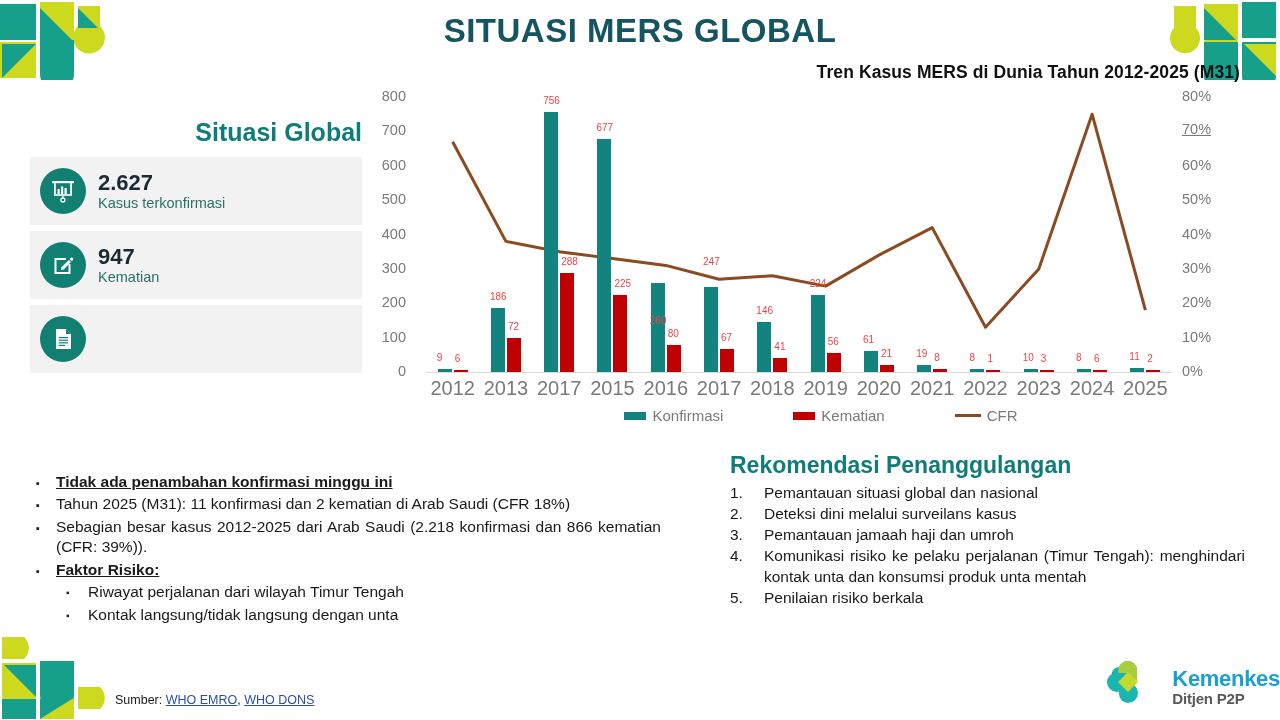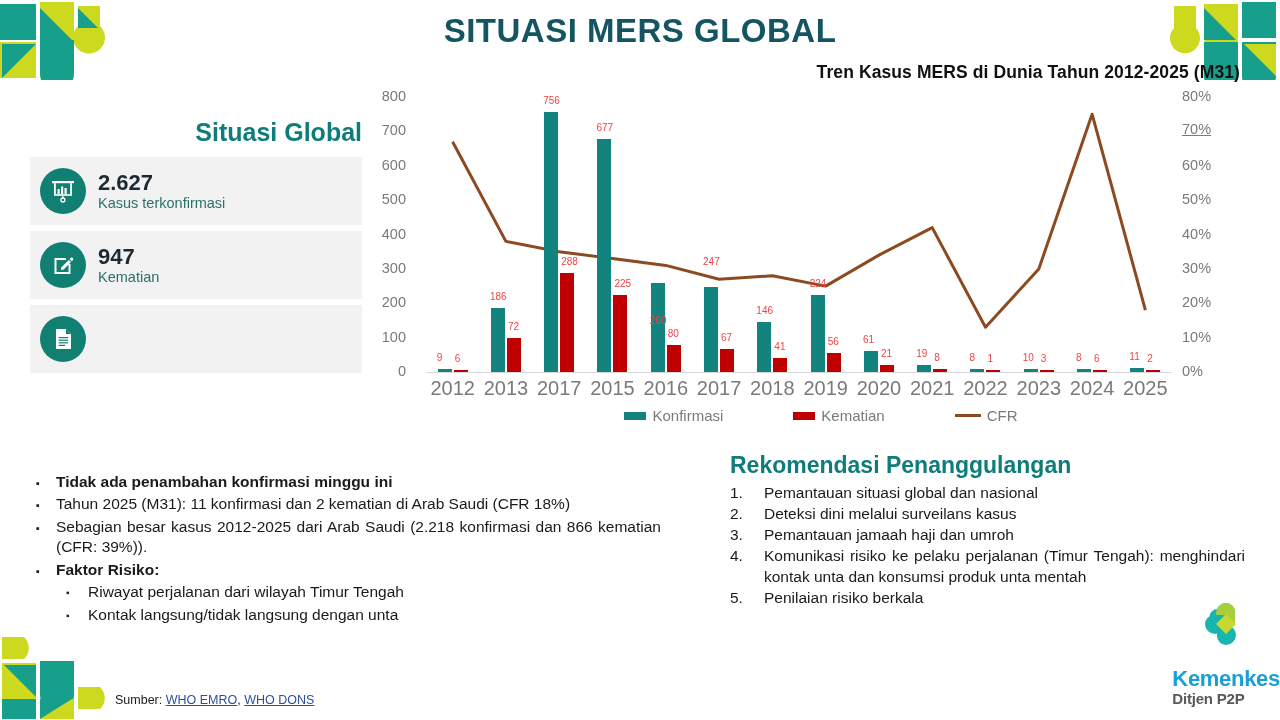--- a/index.html
+++ b/index.html
@@ -71,35 +71,35 @@
   }
   .lg{display:flex;align-items:center;gap:6px;padding-left:44px;}
   .lg .swatch{width:22px;height:8px;display:inline-block;}
   .lg .swatch.line{height:3px;width:26px;}
 
   
   #notes{position:absolute;left:36px;top:472px;width:625px;font-size:15.5px;color:#1a1a1a;}
   .bullet{display:flex;margin-bottom:2px;line-height:1.32;}
   .bullet .mk{width:20px;flex:0 0 20px;color:#222;font-size:11px;padding-top:4px;}
   .bullet .tx{flex:1;text-align:justify;}
-  .bullet.b0 .tx{font-weight:bold;}
+  .bullet.b0 .tx{font-weight:bold;text-decoration:underline;}
   .sub{margin-left:30px;}
   .sub .mk{width:22px;flex:0 0 22px;font-size:10px;}
 
   
   #recs{position:absolute;left:730px;top:452px;width:515px;}
   #recs-title{font-size:23px;font-weight:bold;color:#0e7c7b;margin-bottom:4px;}
   .rec{display:flex;font-size:15.5px;color:#1a1a1a;line-height:1.3;margin-bottom:1px;}
   .rec .num{width:34px;flex:0 0 34px;}
   .rec .tx{flex:1;text-align:justify;}
 
   
   #source{position:absolute;left:115px;top:693px;font-size:12.5px;color:#1a1a1a;}
   #source a{color:#2b4fa0;text-decoration:underline;}
-  #logo{position:absolute;right:0px;bottom:14px;display:flex;align-items:center;gap:20px;flex-direction:column;}
+  #logo{position:absolute;right:0px;bottom:14px;display:flex;align-items:flex-end;gap:20px;}
   #logo-text{line-height:1.02;}
   #logo-text .l1{font-size:22px;font-weight:bold;color:#1a9fd4;letter-spacing:-.3px;}
   #logo-text .l2{font-size:15px;font-weight:bold;color:#58595b;letter-spacing:-.2px;}
 </style>
 </head>
 <body>
 
 <div class="slide">
 
   <div class="deco" id="deco-tl">

